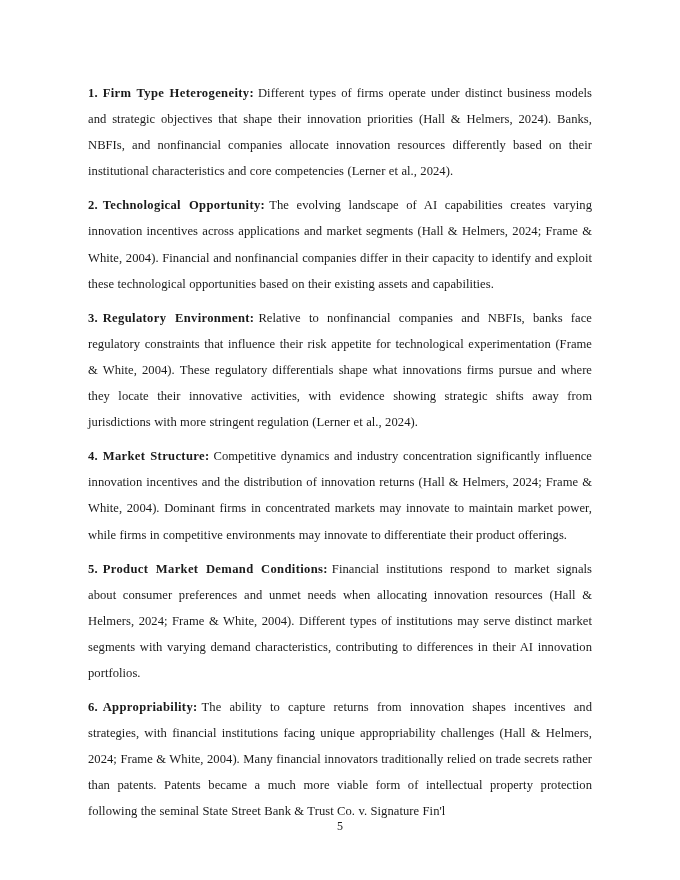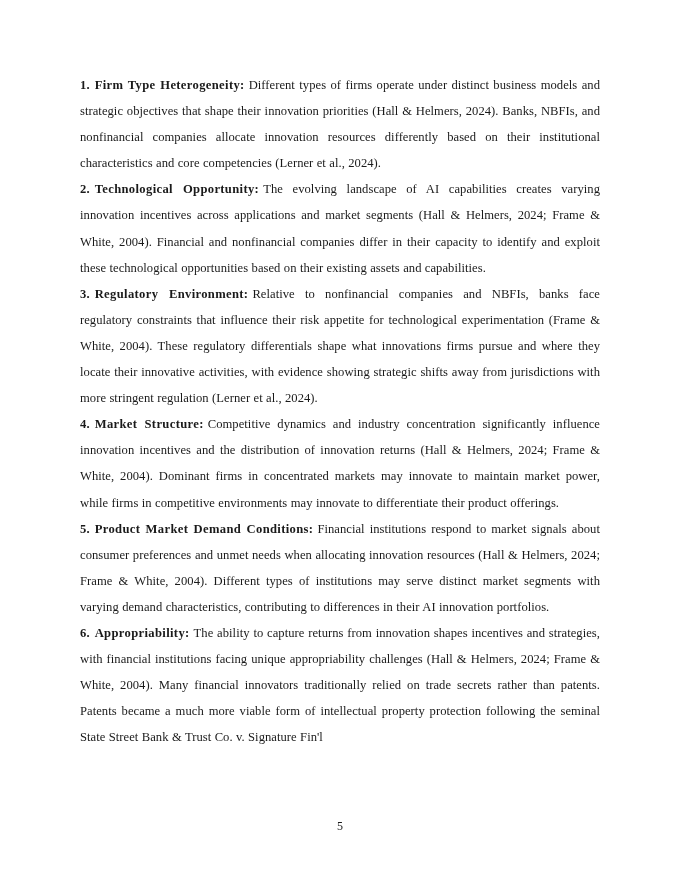--- a/index.html
+++ b/index.html
@@ -22,21 +22,21 @@
     background: #ffffff;
     box-sizing: border-box;
   }
   .text-column {
     position: absolute;
     left: 80px;
     top: 72px;
     width: 520px;
   }
   .para {
-    margin: 0;
+    margin: 8px;
     text-align: justify;
     text-justify: inter-word;
     font-size: 12.6px;
     line-height: 26.1px;
     letter-spacing: 0.04px;
     word-spacing: 0.2px;
     hyphens: manual;
     -webkit-hyphens: manual;
   }
   .para-lead {

